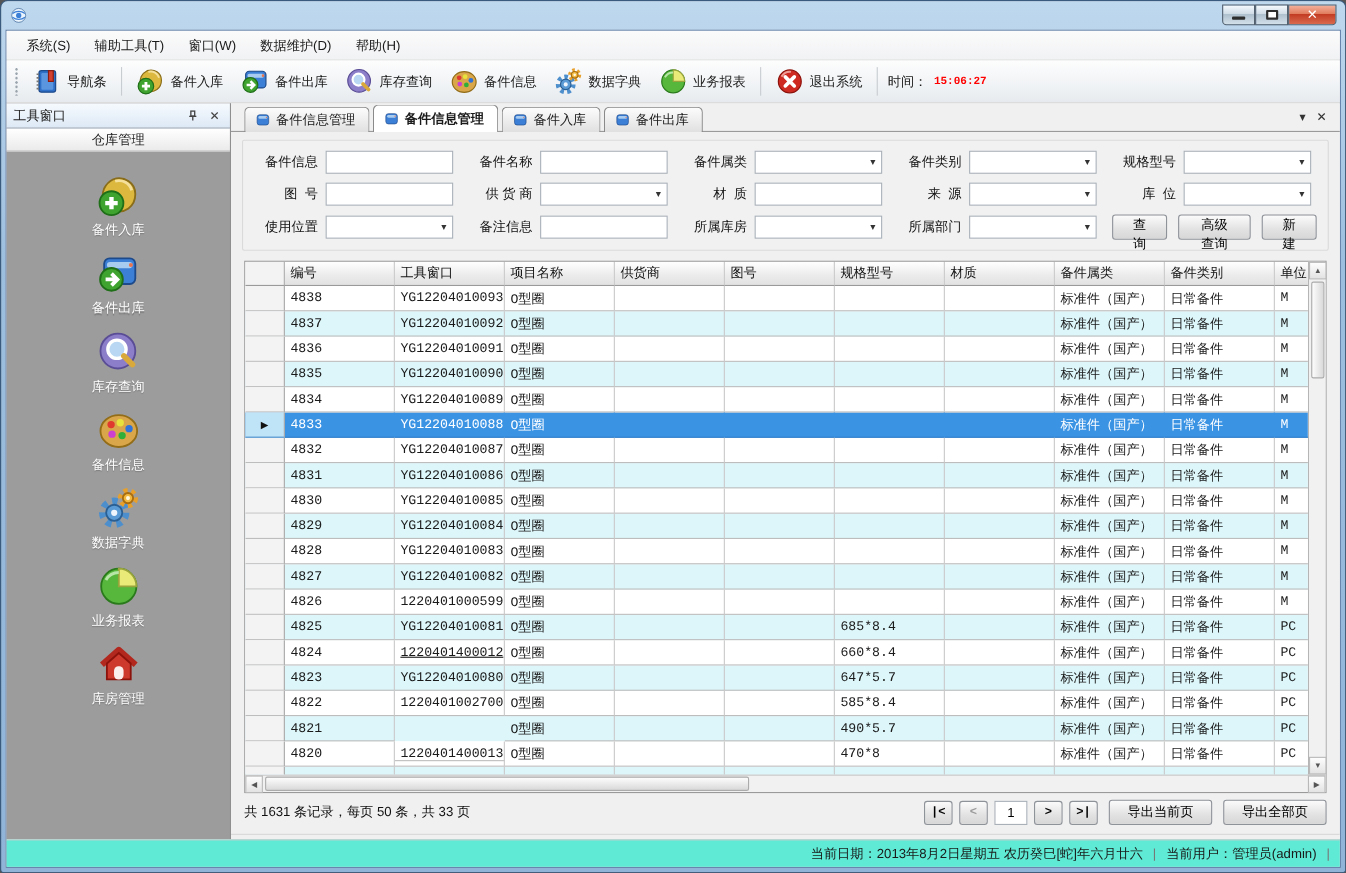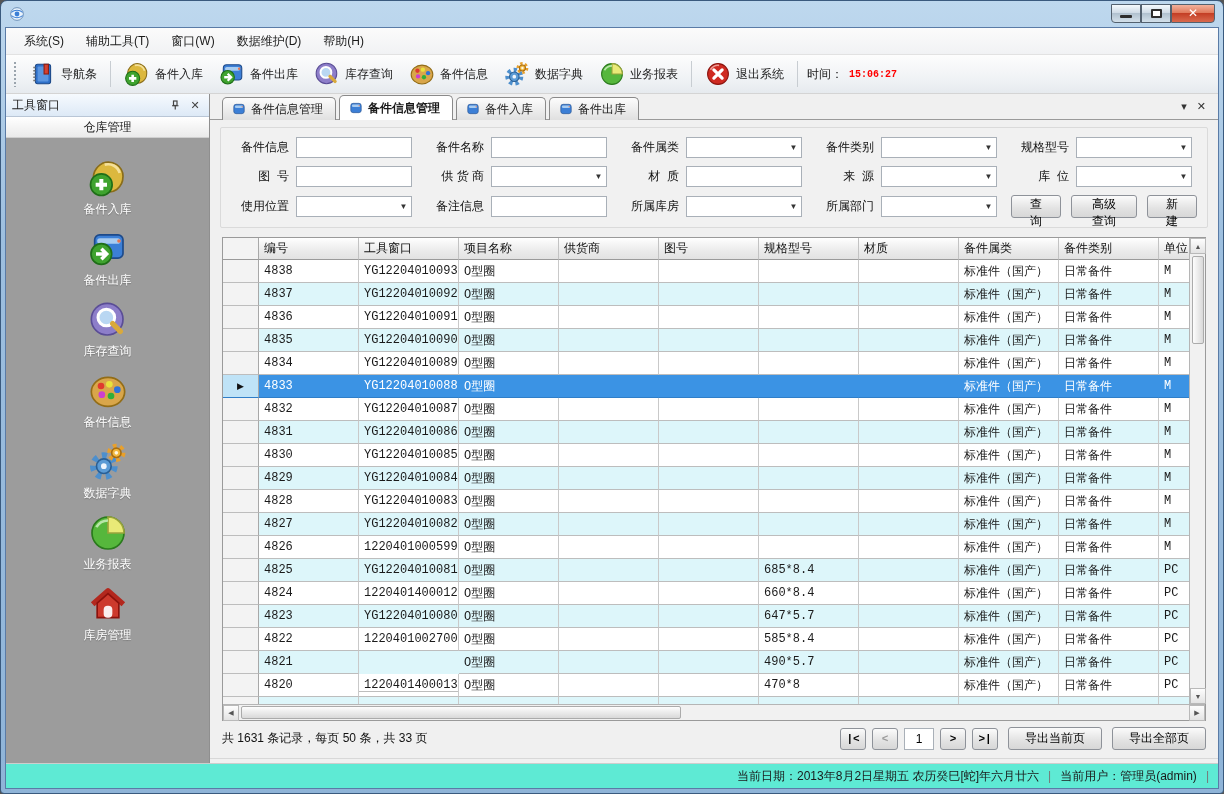--- a/index.html
+++ b/index.html
@@ -722,21 +722,21 @@
                   <div class="g-cell" style="width: 100px;"></div>
                   <div class="g-cell" style="width: 100px;">685*8.4</div>
                   <div class="g-cell" style="width: 100px;"></div>
                   <div class="g-cell" style="width: 100px;">标准件（国产）</div>
                   <div class="g-cell" style="width: 100px;">日常备件</div>
                   <div class="g-cell" style="width: 60px;">PC</div>
                 </div>
                 <div class="g-row">
                   <div class="g-cell g-sel-col" style="width: 36px;"></div>
                   <div class="g-cell" style="width: 100px;">4824</div>
-                  <div class="g-cell" style="width: 100px;">1220401400012</div>
+                  <div class="g-cell" style="width: 100px; text-decoration: underline;">1220401400012</div>
                   <div class="g-cell" style="width: 100px;">O型圈</div>
                   <div class="g-cell" style="width: 100px;"></div>
                   <div class="g-cell" style="width: 100px;"></div>
                   <div class="g-cell" style="width: 100px;">660*8.4</div>
                   <div class="g-cell" style="width: 100px;"></div>
                   <div class="g-cell" style="width: 100px;">标准件（国产）</div>
                   <div class="g-cell" style="width: 100px;">日常备件</div>
                   <div class="g-cell" style="width: 60px;">PC</div>
                 </div>
                 <div class="g-row alt">

